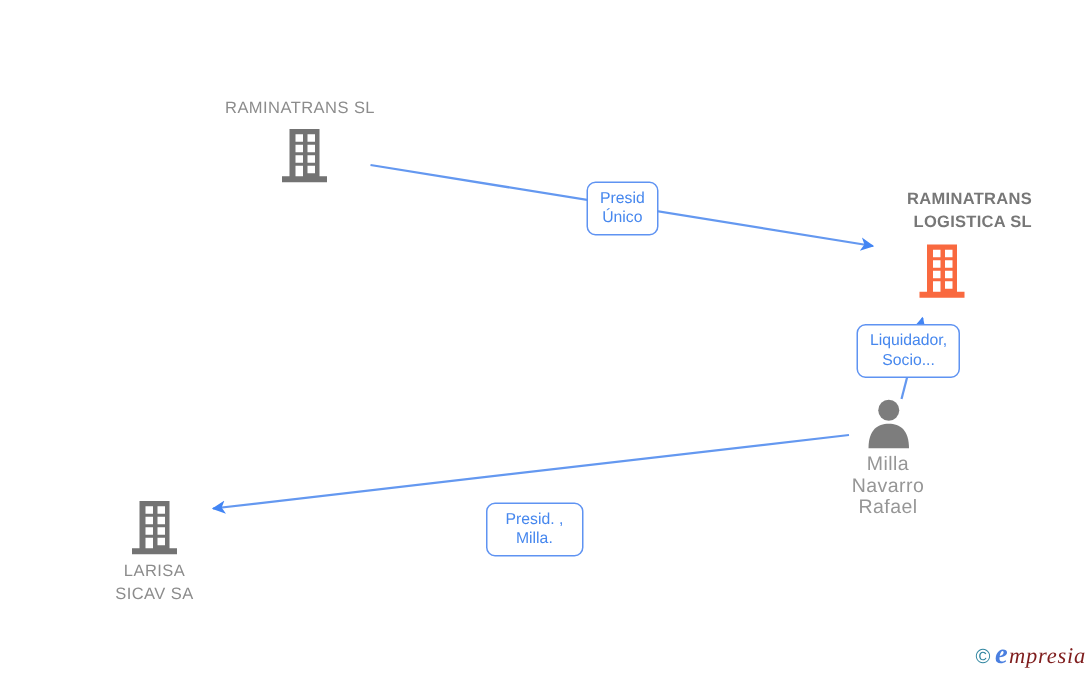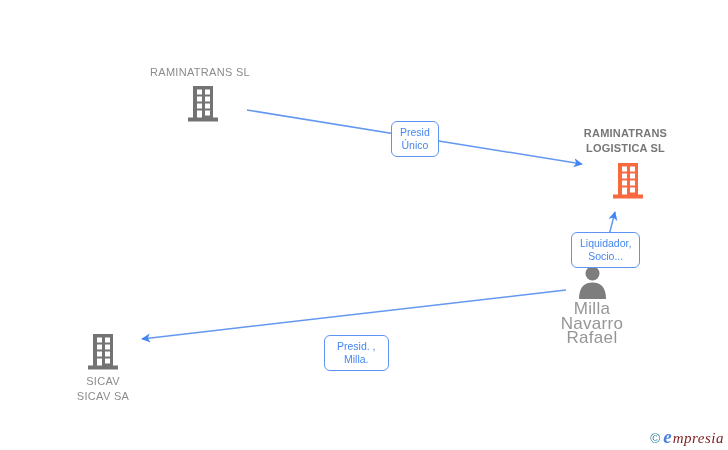--- a/index.html
+++ b/index.html
@@ -9,22 +9,22 @@
   }
   svg.wires{position:absolute;left:0;top:0;z-index:1;}
   .icon{position:absolute;z-index:2;}
   .building-gray .bfill{fill:#737373;}
   .building-orange .bfill{fill:#f9693f;}
   .person-fill{fill:#7d7d7d;}
   .node-label{
     position:absolute;z-index:2;text-align:center;color:#8c8c8c;
     font-size:11px;line-height:14.5px;letter-spacing:0.3px;
   }
-  .node-label.focal{font-weight:bold;color:#777777;letter-spacing:0.2px;}
-  .node-label.person-name{color:#969696;font-size:17px;}
+  .node-label.focal{font-weight:bold;color:#777777;letter-spacing:0.2px;text-align:right;}
+  .node-label.person-name{color:#969696;font-size:13px;}
   .edge-box{
     position:absolute;z-index:3;background:#ffffff;
     border:1.5px solid #5f93f2;border-radius:6px;
     color:#4687ee;font-size:10.5px;line-height:13px;
     text-align:center;padding:4px 8px;cursor:pointer;
   }
   .edge-box.wide{padding:4px 12px;margin-top:41px;}
   .edge-line{stroke:#6498f0;stroke-width:1.5;}
   .node{cursor:pointer;}
   .logo{
@@ -125,31 +125,31 @@
           <rect x="20" y="4.5" width="5" height="5"></rect>
         <rect x="12" y="11.5" width="5" height="5"></rect>
           <rect x="20" y="11.5" width="5" height="5"></rect>
         <rect x="12" y="18.5" width="5" height="5"></rect>
           <rect x="20" y="18.5" width="5" height="5"></rect>
         <rect x="12" y="25.5" width="5" height="7"></rect>
           <rect x="20" y="25.5" width="5" height="5"></rect>
       </g>
     </svg>
     <div class="node-label" style="left:48px;top:374px;width:110px;">
-      <div>SICAV</div>
+      <div>LARISA</div>
       <div>SICAV SA</div>
     </div>
   </div>
 
   <div class="edge-box" style="left:391px;top:121px;">
     <div>Presid</div>
     <div>Único</div>
   </div>
 
-  <div class="edge-box" style="left:571px;top:232px;">
+  <div class="edge-box" style="left:571px;top:216px;">
     <div>Liquidador,</div>
     <div>Socio...</div>
   </div>
 
   <div class="edge-box wide" style="left:324px;top:294px;">
     <div>Presid. ,</div>
     <div>Milla.</div>
   </div>
 
   <div class="logo">

